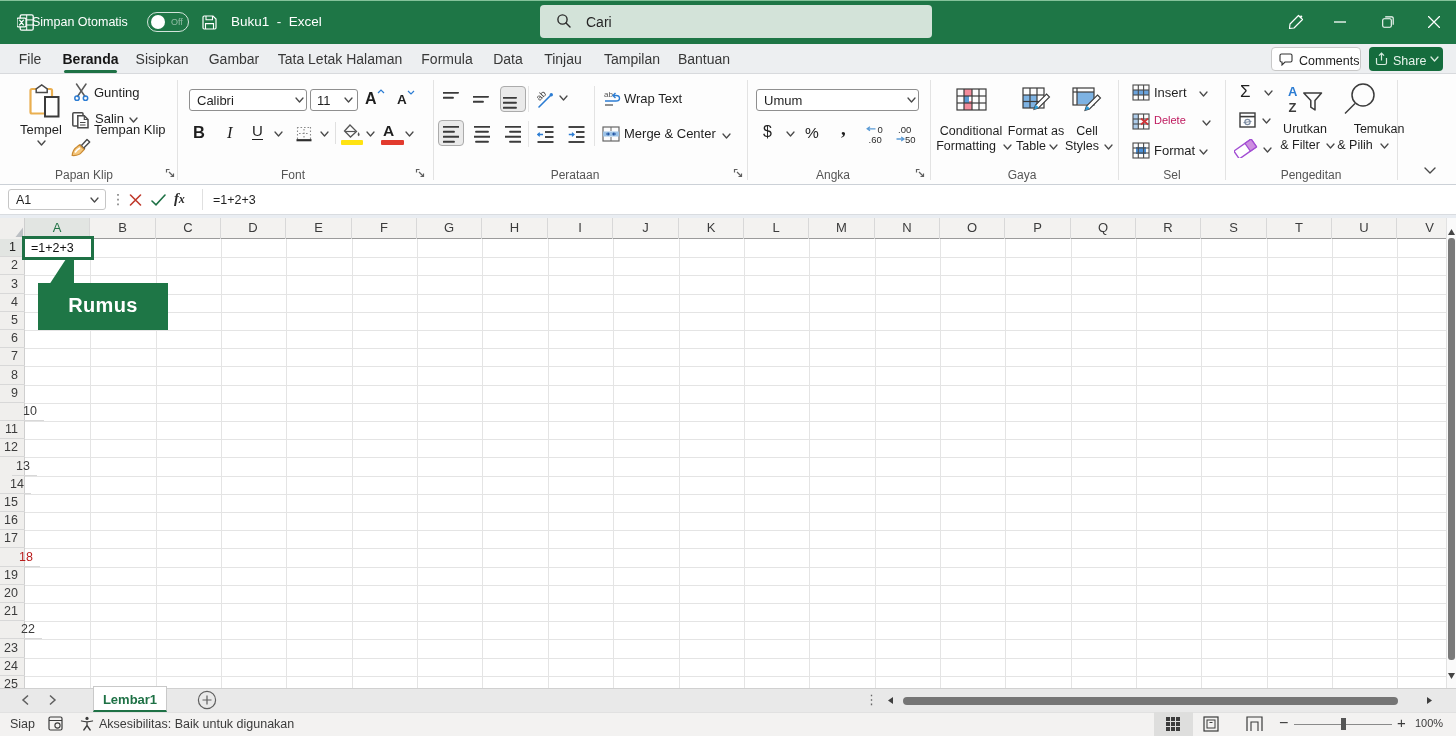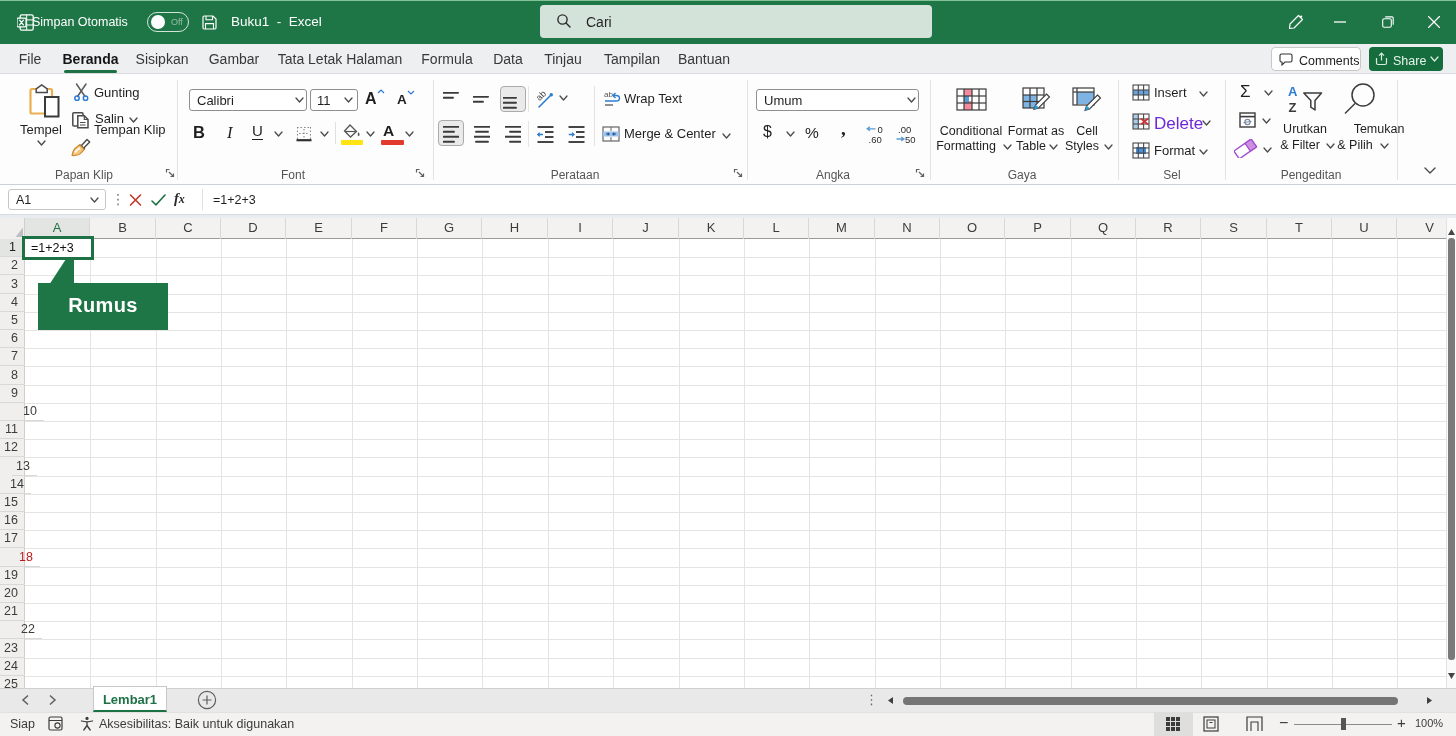--- a/index.html
+++ b/index.html
@@ -364,21 +364,21 @@
       <rect x="1" y="1" width="5.3" height="15" fill="#aecdeb"></rect>
       <g stroke="#4a4a4a" stroke-width="1.1" fill="none">
         <rect x="1" y="1" width="16" height="15"></rect>
         <line x1="1" y1="6" x2="17" y2="6"></line>
         <line x1="1" y1="11" x2="17" y2="11"></line>
         <line x1="6.3" y1="1" x2="6.3" y2="16"></line>
         <line x1="11.6" y1="1" x2="11.6" y2="16"></line>
       </g>
       <path d="M9 5.5 L16 11.5 M16 5.5 L9 11.5" stroke="#d13438" stroke-width="1.7"></path>
     </svg>
-<div class="tx" style="left:1154px;top:114px;font-size:17px;color:#6d28d9;">Delete</div>
+<div class="tx" style="left:1154px;top:114px;font-size:11px;color:#be185d;">Delete</div>
 <svg style="position:absolute;left:1202px;top:120px" width="9" height="6">
       <path d="M1 1 L4.5 5 L8 1" stroke="#4a4a4a" stroke-width="1.3" fill="none" stroke-linecap="round" stroke-linejoin="round"></path>
     </svg>
 <svg class="abs" style="left:1132px;top:142px" width="18" height="17" viewBox="0 0 18 17">
       <rect x="4" y="5" width="10" height="7" fill="#4a90d9"></rect>
       <g stroke="#4a4a4a" stroke-width="1.1" fill="none">
         <rect x="1" y="1" width="16" height="15"></rect>
         <line x1="1" y1="6" x2="17" y2="6"></line>
         <line x1="1" y1="11" x2="17" y2="11"></line>
         <line x1="6.3" y1="1" x2="6.3" y2="16"></line>

